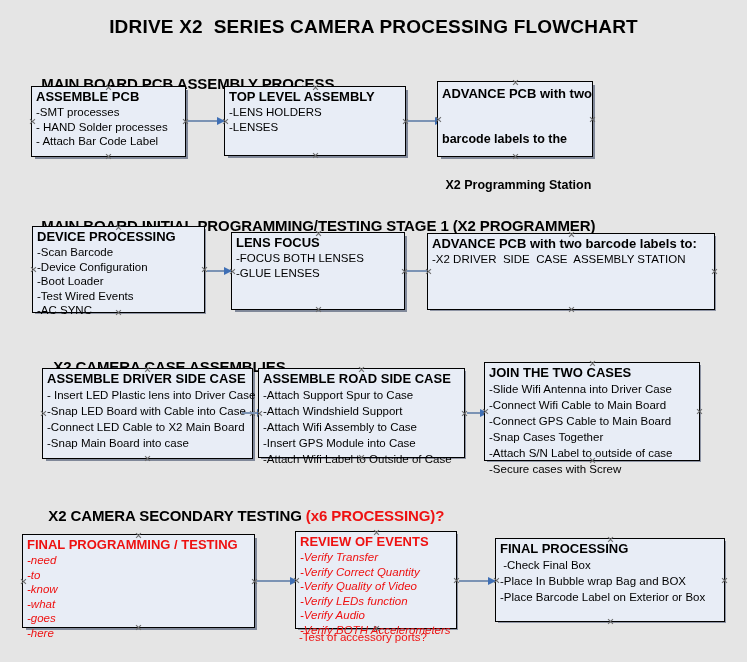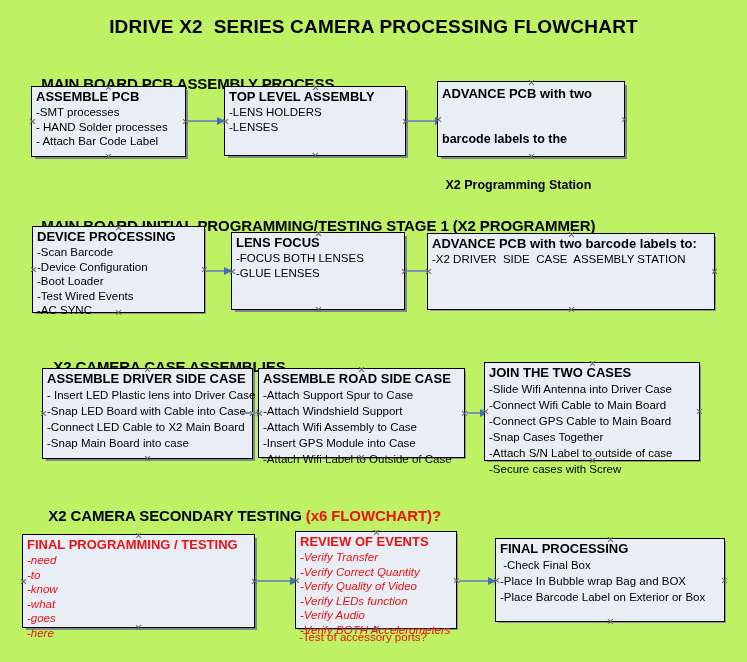--- a/index.html
+++ b/index.html
@@ -8,21 +8,21 @@
     background: #ffffff;
   }
   body {
     font-family: "Liberation Sans", sans-serif;
     -webkit-font-smoothing: antialiased;
   }
   #canvas {
     position: relative;
     width: 747px;
     height: 662px;
-    background: #bef264;
+    background: #e5e5e5;
     overflow: hidden;
   }
 
   
   .doc-title {
     position: absolute;
     left: 0;
     top: 16px;
     width: 747px;
     text-align: center;
@@ -175,21 +175,21 @@
     <span class="handle" style="left:50%; top:0;"></span>
     <span class="handle" style="left:50%; top:100%;"></span>
     <span class="handle" style="left:0; top:50%;"></span>
     <span class="handle" style="left:100%; top:50%;"></span>
   </div>
 
   <div class="connector" style="left:408px; top:120px; width:34px;">
     <span class="arrow-head"></span>
   </div>
 
-  <div class="node bold-body" style="left:437px; top:81px; width:188px; height:76px;">
+  <div class="node bold-body" style="left:437px; top:81px; width:156px; height:76px;">
     <div class="node-body" style="top:4px;">
       <div class="node-title">ADVANCE PCB with two</div>
       <div class="node-line">barcode labels to the</div>
       <div class="node-line"> X2 Programming Station</div>
     </div>
     <span class="handle" style="left:50%; top:0;"></span>
     <span class="handle" style="left:50%; top:100%;"></span>
     <span class="handle" style="left:0; top:50%;"></span>
     <span class="handle" style="left:100%; top:50%;"></span>
   </div>
@@ -295,21 +295,21 @@
       <div class="node-line">-Attach S/N Label to outside of case</div>
       <div class="node-line">-Secure cases with Screw</div>
     </div>
     <span class="handle" style="left:50%; top:0;"></span>
     <span class="handle" style="left:50%; top:100%;"></span>
     <span class="handle" style="left:0; top:50%;"></span>
     <span class="handle" style="left:100%; top:50%;"></span>
   </div>
 
   <div class="section-heading" style="left:32px; top:490px;">
-    <span>X2 CAMERA SECONDARY TESTING </span><span class="accent">(x6 FLOWCHART)?</span>
+    <span>X2 CAMERA SECONDARY TESTING </span><span class="accent">(x6 PROCESSING)?</span>
   </div>
 
   <div class="node red" style="left:22px; top:534px; width:233px; height:94px;">
     <div class="node-body">
       <div class="node-title">FINAL PROGRAMMING / TESTING</div>
       <div class="node-line">-need</div>
       <div class="node-line">-to</div>
       <div class="node-line">-know</div>
       <div class="node-line">-what</div>
       <div class="node-line">-goes</div>

